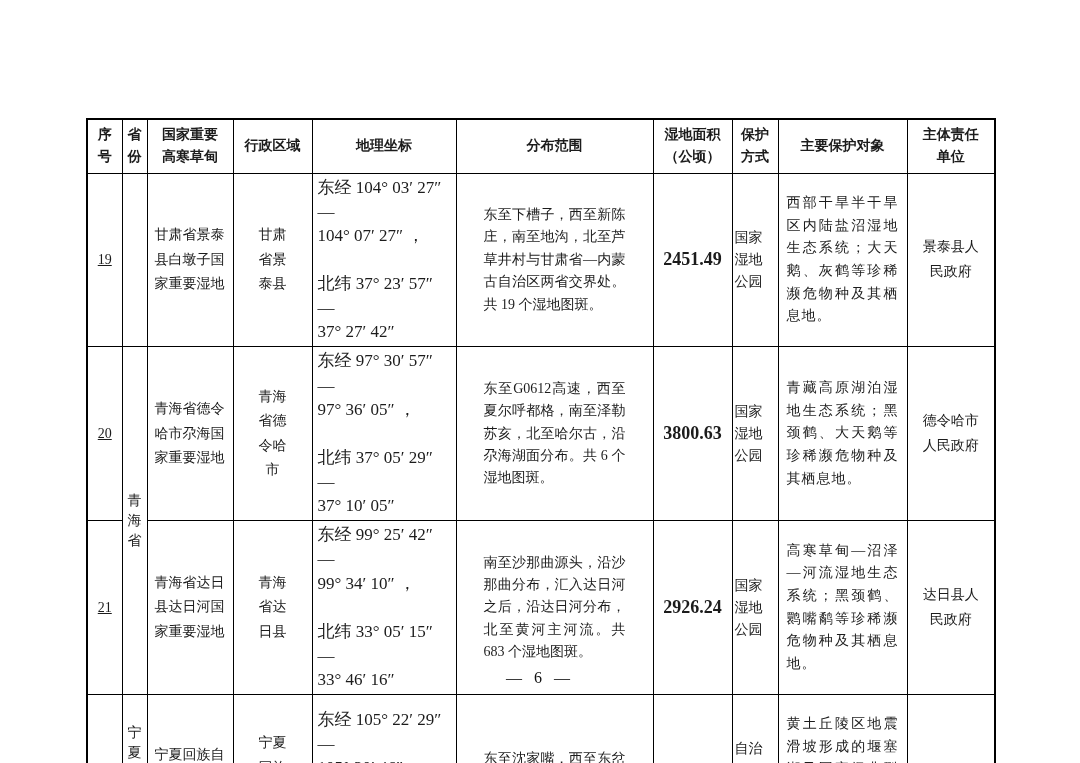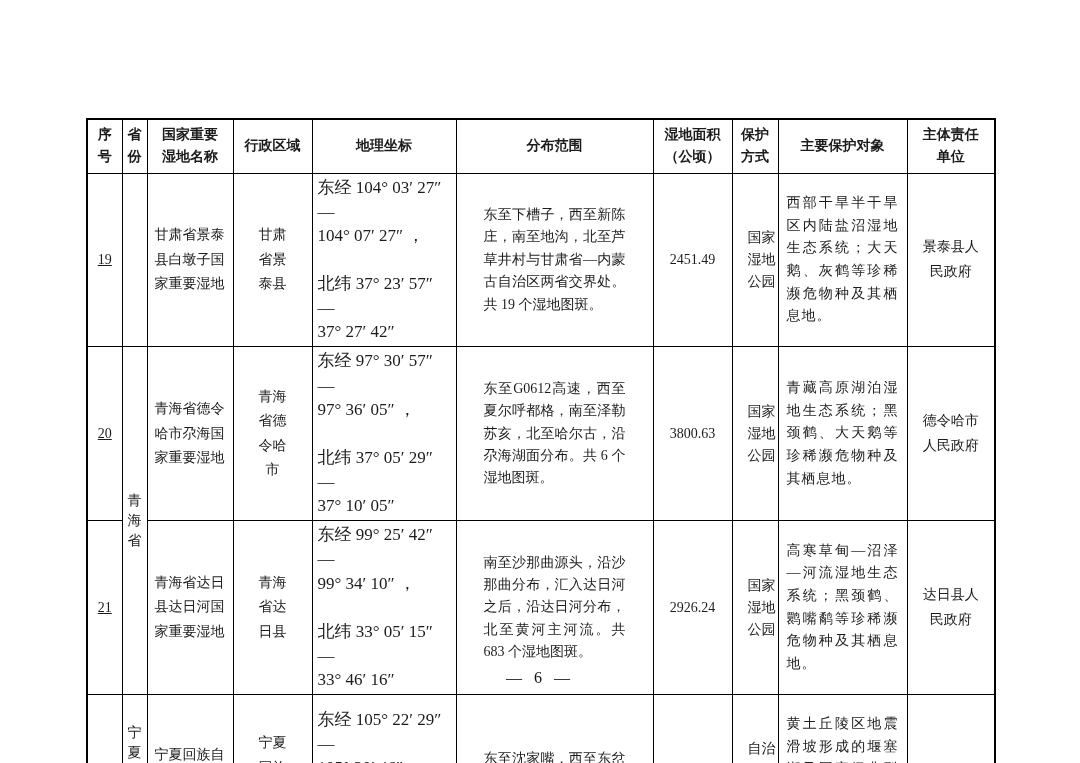--- a/index.html
+++ b/index.html
@@ -34,23 +34,23 @@
   td.center{text-align:center;text-decoration:underline;}
   td.name{ text-align:left;line-height:1.75;padding:2px 7px;}
   td.region{text-align:center;line-height:1.75;padding:2px 20px;}
   td.coords{
     text-align:left;white-space:pre-line;
     font-size:17px;line-height:1.42;padding:2px 5px;
   }
   td.range{
     text-align:justify;line-height:1.6;padding:2px 27px;
   }
-  td.area{text-align:center;font-size:14px;}
+  td.area{text-align:center;font-size:18px;font-weight:bold;}
   td.protection{
-    text-align:right;white-space:pre-line;line-height:1.55;padding:6px 2px;
+    text-align:left;white-space:pre-line;line-height:1.55;padding:6px 2px;
   }
   td.objects{
     text-align:justify;line-height:1.62;padding:18px 8px;letter-spacing:1px;
   }
   td.unit{text-align:center;line-height:1.75;padding:2px 12px;margin-left:28px;}
   td.province{
     text-align:center;white-space:pre-line;line-height:1.42;padding:0;
   }
 
   .page-footer{
@@ -77,21 +77,21 @@
       <col style="width:88px">
     </colgroup>
 
     <tbody>
         <tr class="hdr">
       <th>序
 号</th>
       <th>省
 份</th>
       <th>国家重要
-湿地名称</th>
+高寒草甸</th>
       <th>行政区域</th>
       <th>地理坐标</th>
       <th>分布范围</th>
       <th>湿地面积
 （公顷）</th>
       <th>保护
 方式</th>
       <th>主要保护对象</th>
       <th>主体责任
 单位</th>

